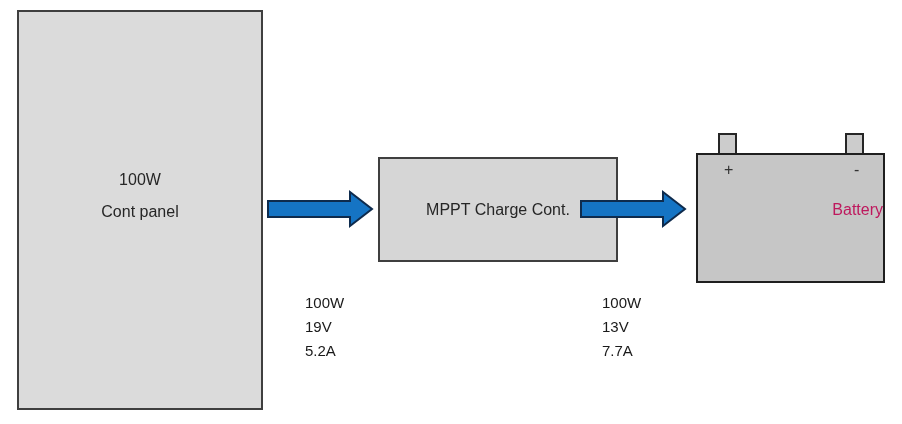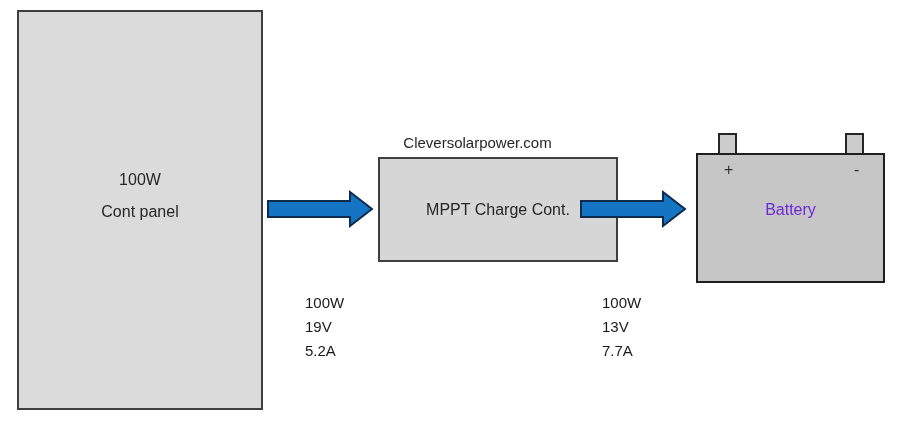--- a/index.html
+++ b/index.html
@@ -92,23 +92,23 @@
     top: 6px;
     font-size: 16px;
     color: #333333;
   }
   .sign-pos { left: 26px; }
   .sign-neg { left: 156px; }
   .battery-label {
     position: absolute;
     top: 46px;
     width: 100%;
-    text-align: center;
+    text-align: right;
     font-size: 16px;
-    color: #6d28d9;
+    color: #be185d;
   }
 
   
   .value-label {
     position: absolute;
     top: 291px;
     font-size: 15px;
     line-height: 24px;
     color: #1a1a1a;
   }
@@ -124,21 +124,20 @@
     <div class="box-text">
       <div>100W</div>
       <div>Cont panel</div>
     </div>
   </div>
 
   <svg class="arrow arrow-1" viewBox="0 0 107 42" aria-hidden="true">
     <polygon points="1,13 83,13 83,4 105,21 83,38 83,29 1,29" fill="#1574c4"></polygon>
   </svg>
 
-  <div class="watermark">Cleversolarpower.com</div>
 
   <div class="box controller-box">
     <div class="box-text">
       <div>MPPT Charge Cont.</div>
     </div>
   </div>
 
   <svg class="arrow arrow-2" viewBox="0 0 107 42" aria-hidden="true">
     <polygon points="1,13 83,13 83,4 105,21 83,38 83,29 1,29" fill="#1574c4"></polygon>
   </svg>

